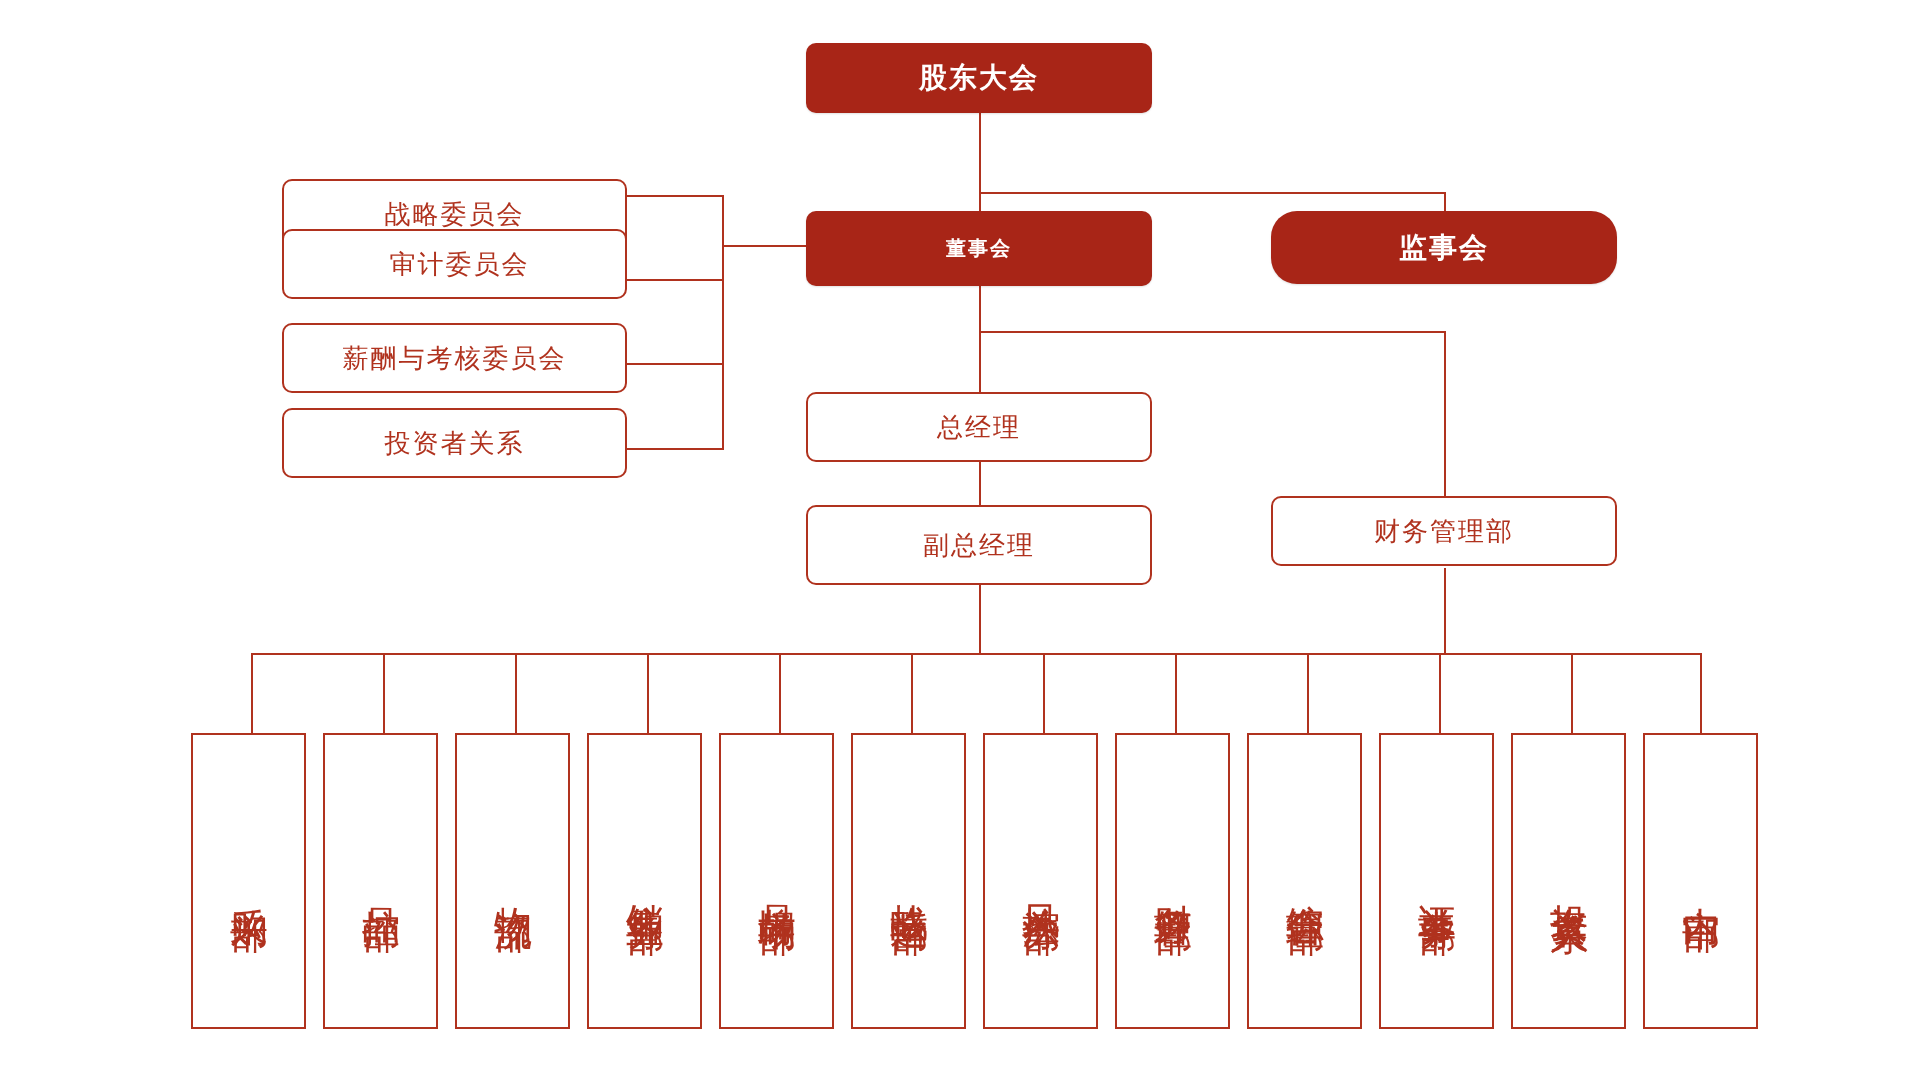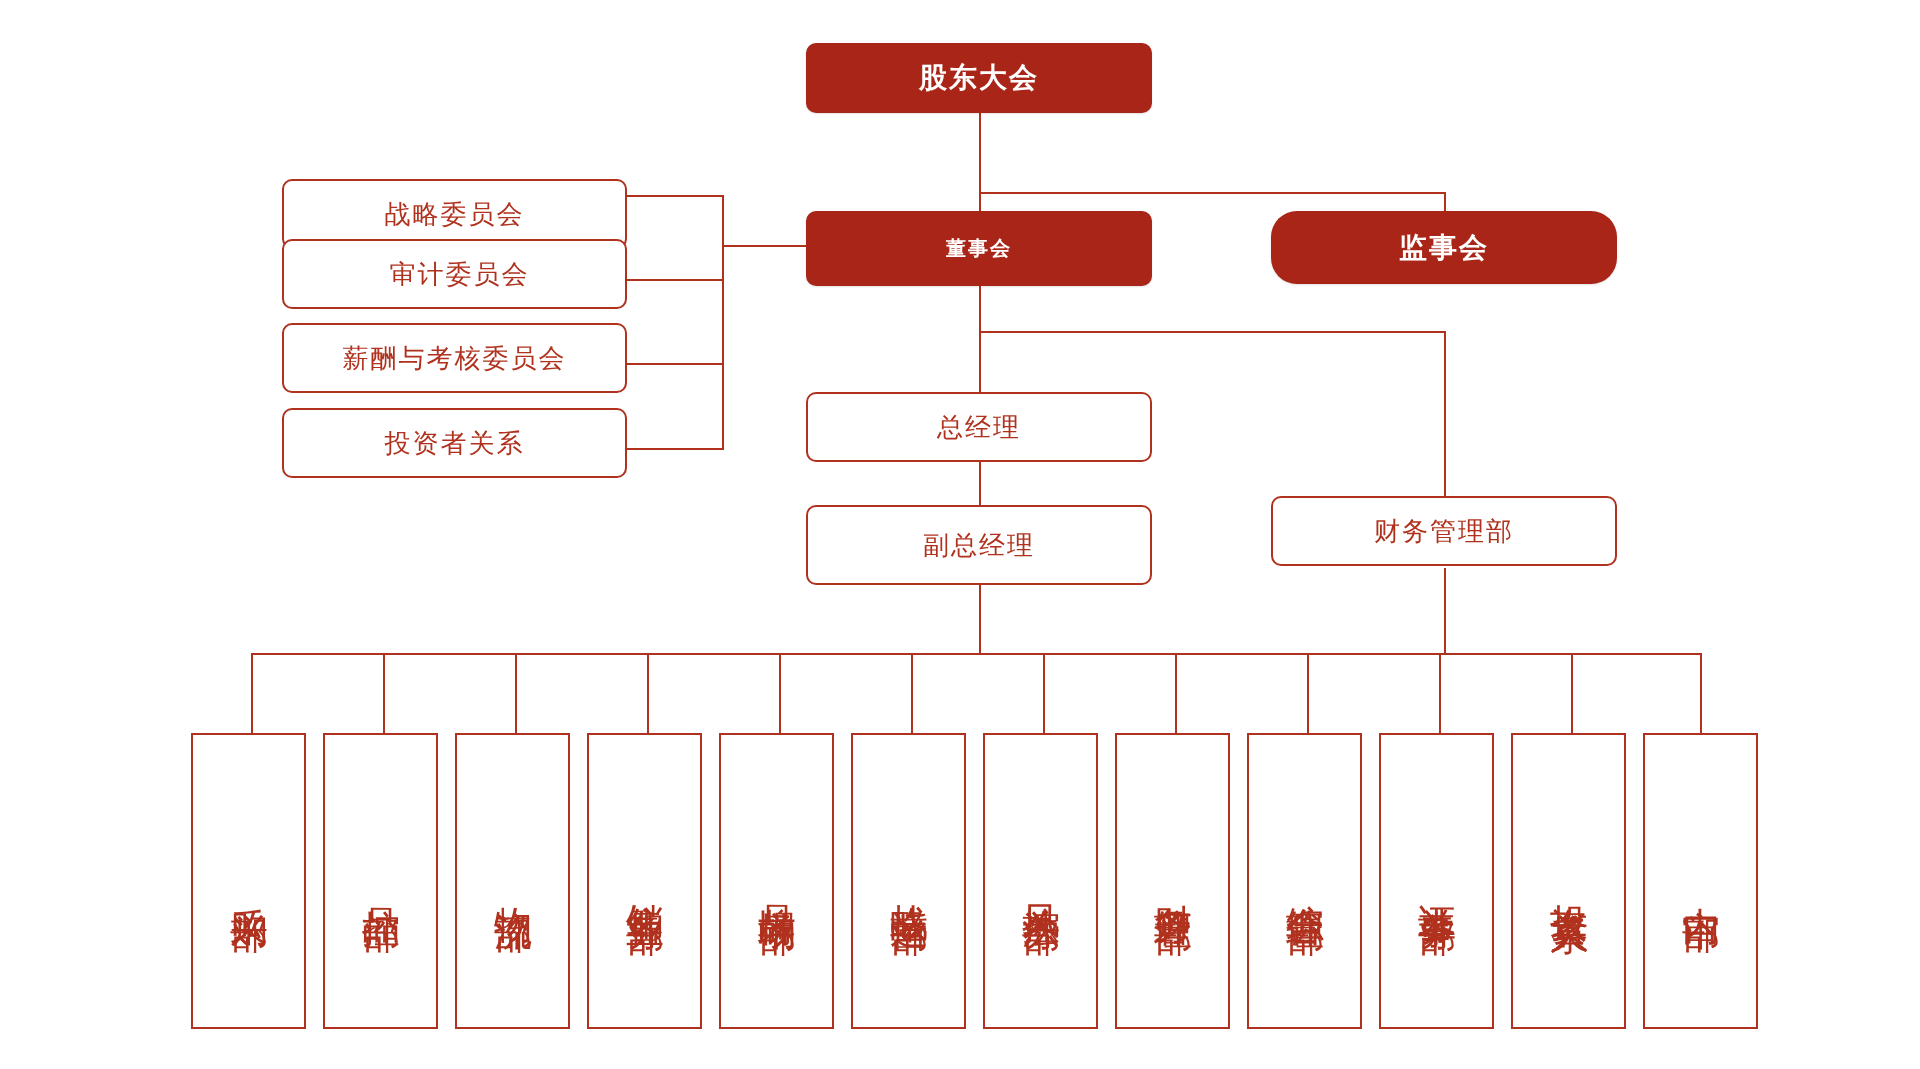--- a/index.html
+++ b/index.html
@@ -113,21 +113,21 @@
   </div>
 
   <div class="node filled" style="left:1271px;top:211px;width:346px;height:73px;font-size:28px;border-radius:26px;">
     <span>监事会</span>
   </div>
 
   <div class="node outline" style="left:282px;top:155px;width:345px;height:70px;font-size:26px;margin-top:24px;">
     <span>战略委员会</span>
   </div>
 
-  <div class="node outline" style="left:282px;top:239px;width:345px;height:70px;font-size:26px;padding-left:10px;">
+  <div class="node outline" style="left:282px;top:229px;width:345px;height:70px;font-size:26px;padding-left:10px;">
     <span>审计委员会</span>
   </div>
 
   <div class="node outline" style="left:282px;top:323px;width:345px;height:70px;font-size:26px;">
     <span>薪酬与考核委员会</span>
   </div>
 
   <div class="node outline" style="left:282px;top:408px;width:345px;height:70px;font-size:26px;">
     <span>投资者关系</span>
   </div>

